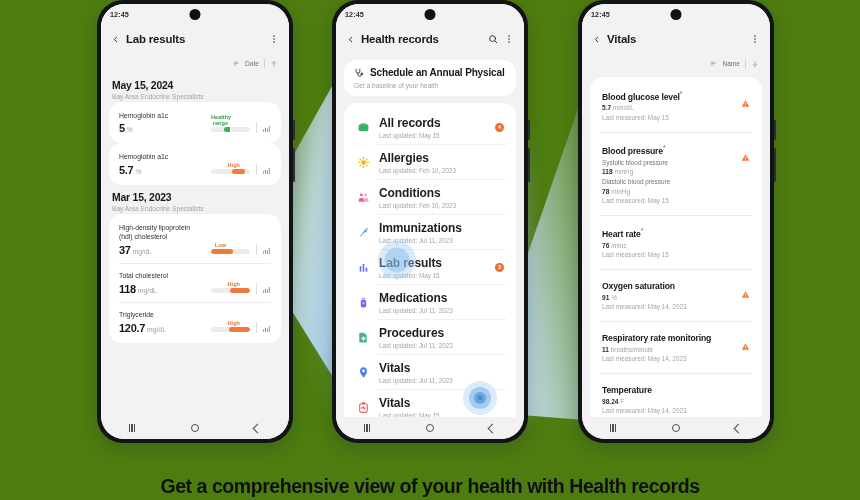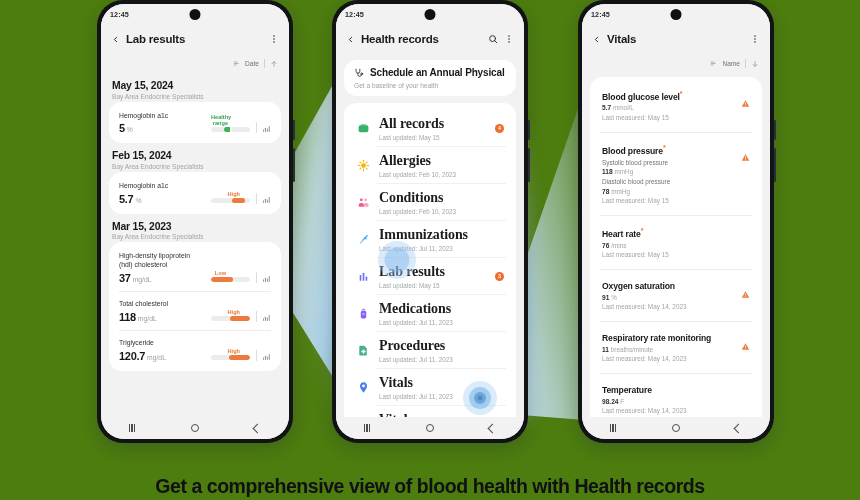--- a/index.html
+++ b/index.html
@@ -105,21 +105,21 @@
 
   
   .promo { margin-top:6px; }
   .promo-title { display:flex; align-items:center; gap:6px; }
   .promo-title span { font-size:10px; font-weight:700; color:#17181a; letter-spacing:-.15px; }
   .promo-sub { font-size:6.6px; color:#9da1a5; margin-top:4px; }
   .reclist { margin-top:7px; }
   .rec-row { display:flex; align-items:center; gap:8px; padding: 5.5px 2px; position:relative; }
   .rec-ico { flex:0 0 15px; height:15px; display:flex; align-items:center; justify-content:center; }
   .rec-txt { flex:1; min-width:0; }
-  .rec-name { font-size:14px; font-weight:700; color:#1b1d1f; letter-spacing:-.1px;font-family:Liberation Serif, serif; }
+  .rec-name { font-size:12px; font-weight:700; color:#1b1d1f; letter-spacing:-.1px; }
   .rec-sub { font-size:6.3px; color:#a2a6aa; margin-top:2px; }
   .badge {
     flex:0 0 auto; width:9px; height:9px; border-radius:50%;
     background:#ef6c2b; color:#fff; font-size:5.4px; font-weight:700;
     display:flex; align-items:center; justify-content:center;
   }
   .rec-sep { height:1px; background:#f0f0f1; margin-left:23px; }
 
   
   .ripple { position:absolute; left:127px; top:377px; width:34px; height:34px; pointer-events:none; }
@@ -236,24 +236,20 @@
                 <span class="ico">
                   <svg width="9" height="9" viewBox="0 0 24 24" fill="#8d9296">
                     <rect x="3" y="14" width="2.6" height="7" rx="1"></rect>
                     <rect x="8" y="10" width="2.6" height="11" rx="1"></rect>
                     <rect x="13" y="12" width="2.6" height="9" rx="1"></rect>
                     <rect x="18" y="5" width="2.6" height="16" rx="1"></rect>
                   </svg>
                 </span>
               </div>
             </div>
-          </div>
-          <div class="grp-head">
-            <div class="grp-date">Feb 15, 2024</div>
-            <div class="grp-sub">Bay Area Endocrine Specialists</div>
           </div>
           <div class="card">
             <div class="lab-row">
               <div class="lab-left">
                 <div class="lab-name">Hemoglobin a1c</div>
                 <div class="lab-val"><span>5.7</span><span class="unit">%</span></div>
               </div>
               <div class="gauge-wrap">
                 <div class="gauge-tag high">High</div>
                 <div class="gauge">
@@ -706,14 +702,14 @@
             <i></i>
             <i></i>
             <i></i>
           </span>
         <span class="nav-circle"></span>
         <span class="nav-back"></span>
       </div>
     </div>
   </div>
 
-  <div class="caption">Get a comprehensive view of blood health with Health records</div>
+  <div class="caption">Get a comprehensive view of your health with Health records</div>
 </div>
 
 </body></html>

